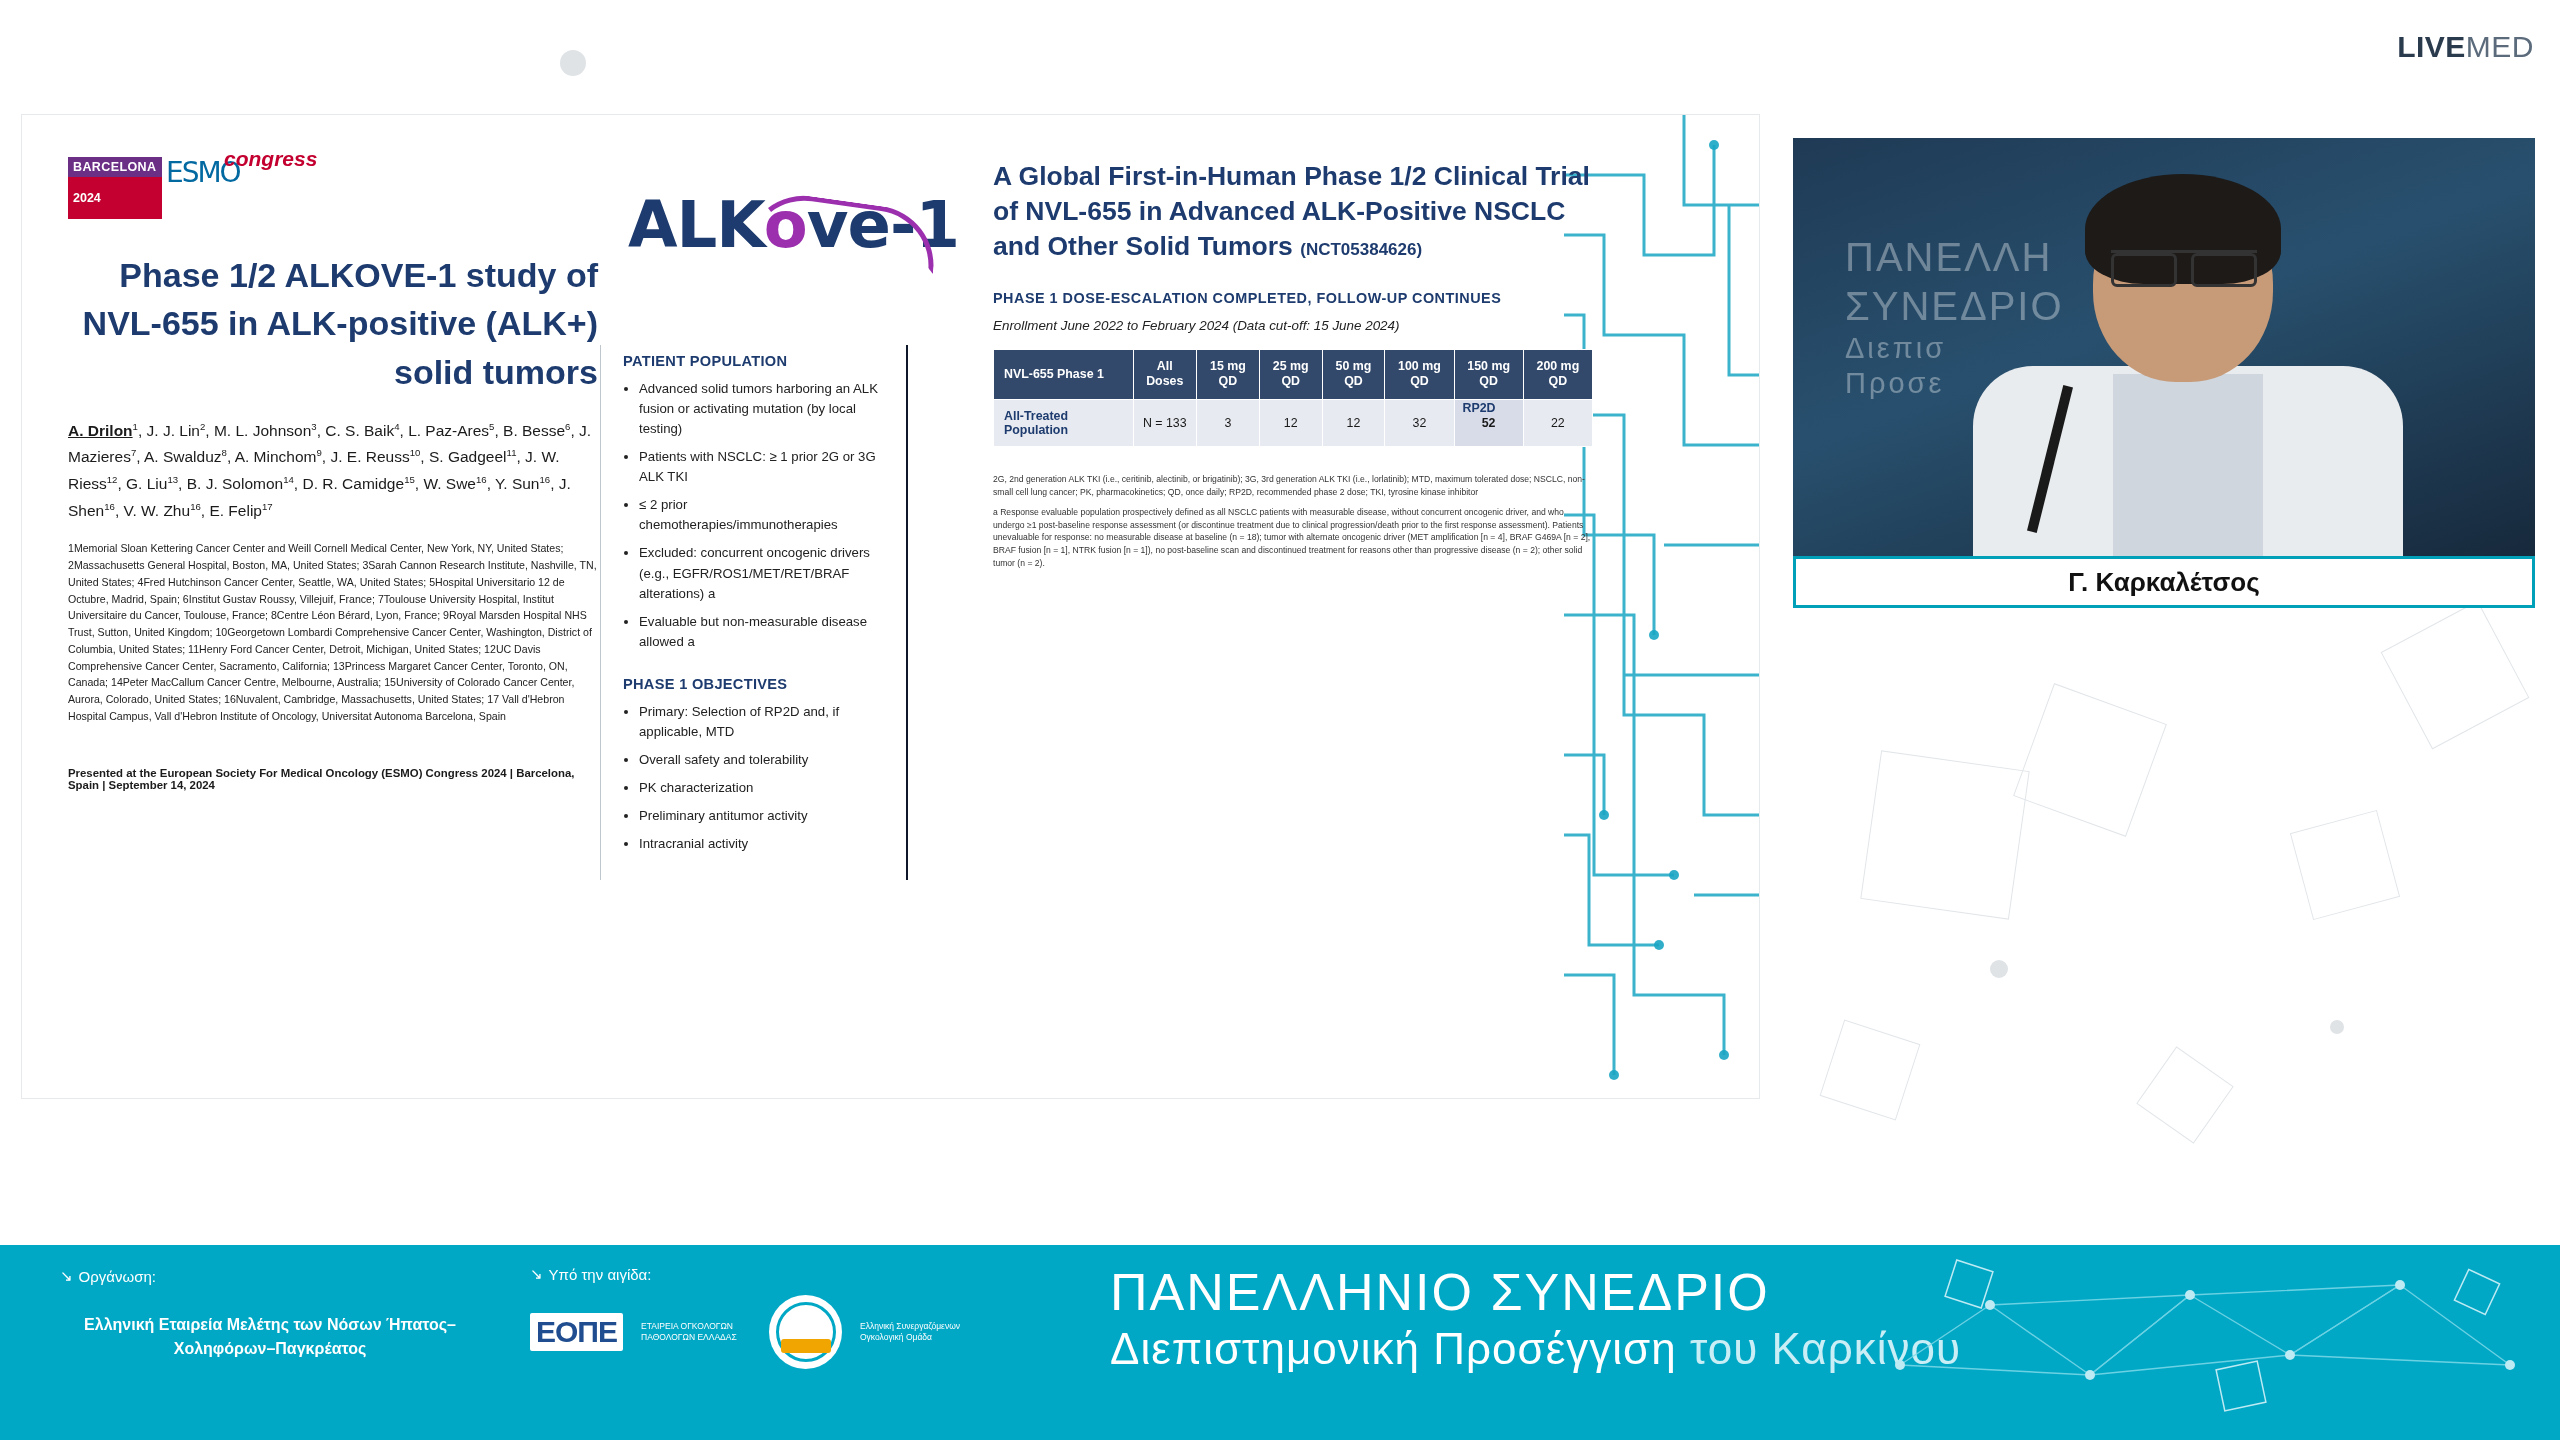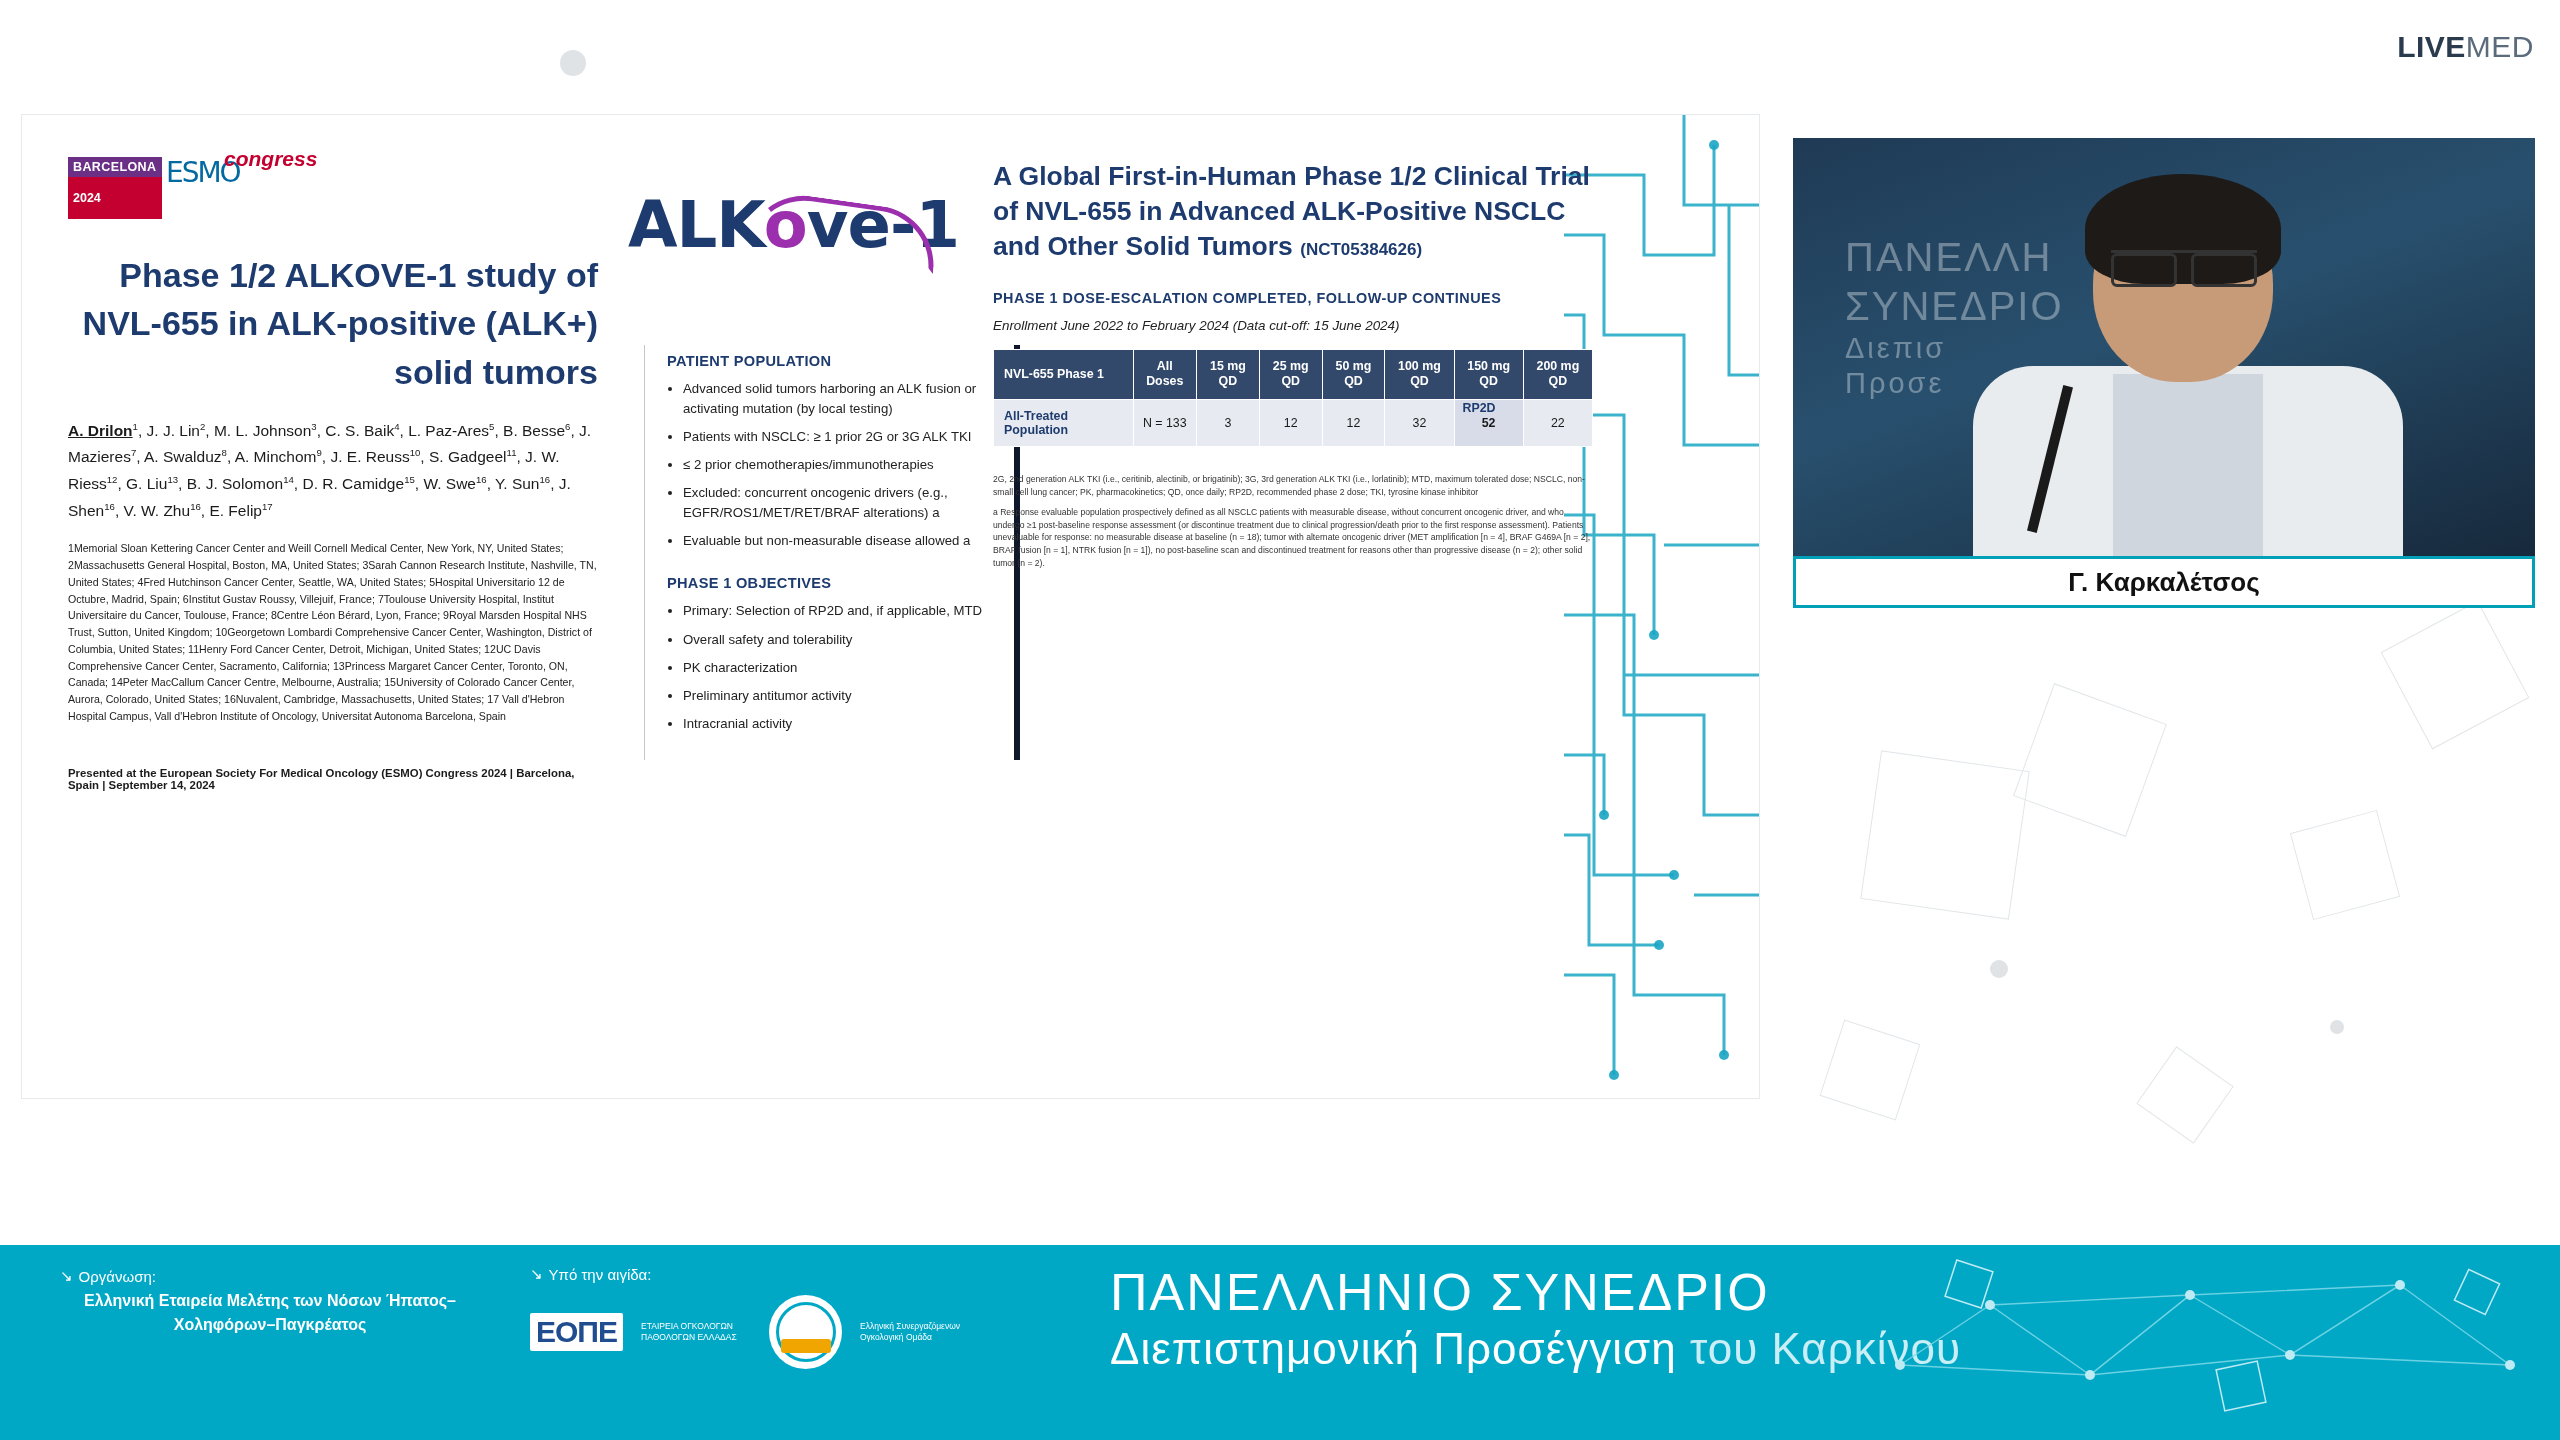--- a/index.html
+++ b/index.html
@@ -91,22 +91,22 @@
   .affils {
     margin-top: 16px; font-size: 10.6px; line-height: 1.58; color: #222; text-align: left;
   }
   .presented {
     margin-top: 42px; font-size: 11.4px; font-weight: 700; color: #1b1b1b;
   }
   sup { font-size: 0.62em; vertical-align: super; }
 
   
   .col-mid {
-    position: absolute; left: 576px; top: 186px; width: 376px;
-    border-left: 1px solid #bfc6cc; border-right: 6px solid #0f172a;
+    position: absolute; left: 532px; top: 186px; width: 308px;
+    border-left: 1px solid #bfc6cc; border-right: 2px solid #0f172a;
     padding: 8px 18px 18px 22px; min-height: 360px;
   }
   .sect-h {
     font-size: 14.6px; font-weight: 700; color: #1d3b6e; letter-spacing: .3px;
     margin-bottom: 10px;
   }
   ul.bullets { margin: 0 0 0 0; padding-left: 16px; }
   ul.bullets li {
     font-size: 13.2px; line-height: 1.52; color: #222; margin-bottom: 8px;
   }
@@ -235,21 +235,21 @@
     position: absolute; left: 0; top: 1245px; width: 2560px; height: 195px;
     background: #00a8c6;
     overflow: hidden;
   }
   .bot-left {
     position: absolute; left: 60px; top: 22px; width: 420px; color: #ffffff;
     text-align: center;
   }
   .bot-lbl { font-size: 15px; display: flex; align-items: center; gap: 6px; }
   .bot-org {
-    margin-top: 4px; font-size: 16px; font-weight: 700; line-height: 1.5;
+    margin-top: 28px; font-size: 16px; font-weight: 700; line-height: 1.5;
   }
   .bot-mid {
     position: absolute; left: 530px; top: 20px; width: 440px; color: #fff;
   }
   .bot-mid .bot-lbl { margin-bottom: 12px; }
   .logo-row { display: flex; align-items: center; gap: 18px; }
   .eope {
     font-size: 30px; font-weight: 800; color: #1f4d8f; letter-spacing: -1px;
     background: #fff; padding: 2px 6px; border-radius: 2px;
   }

